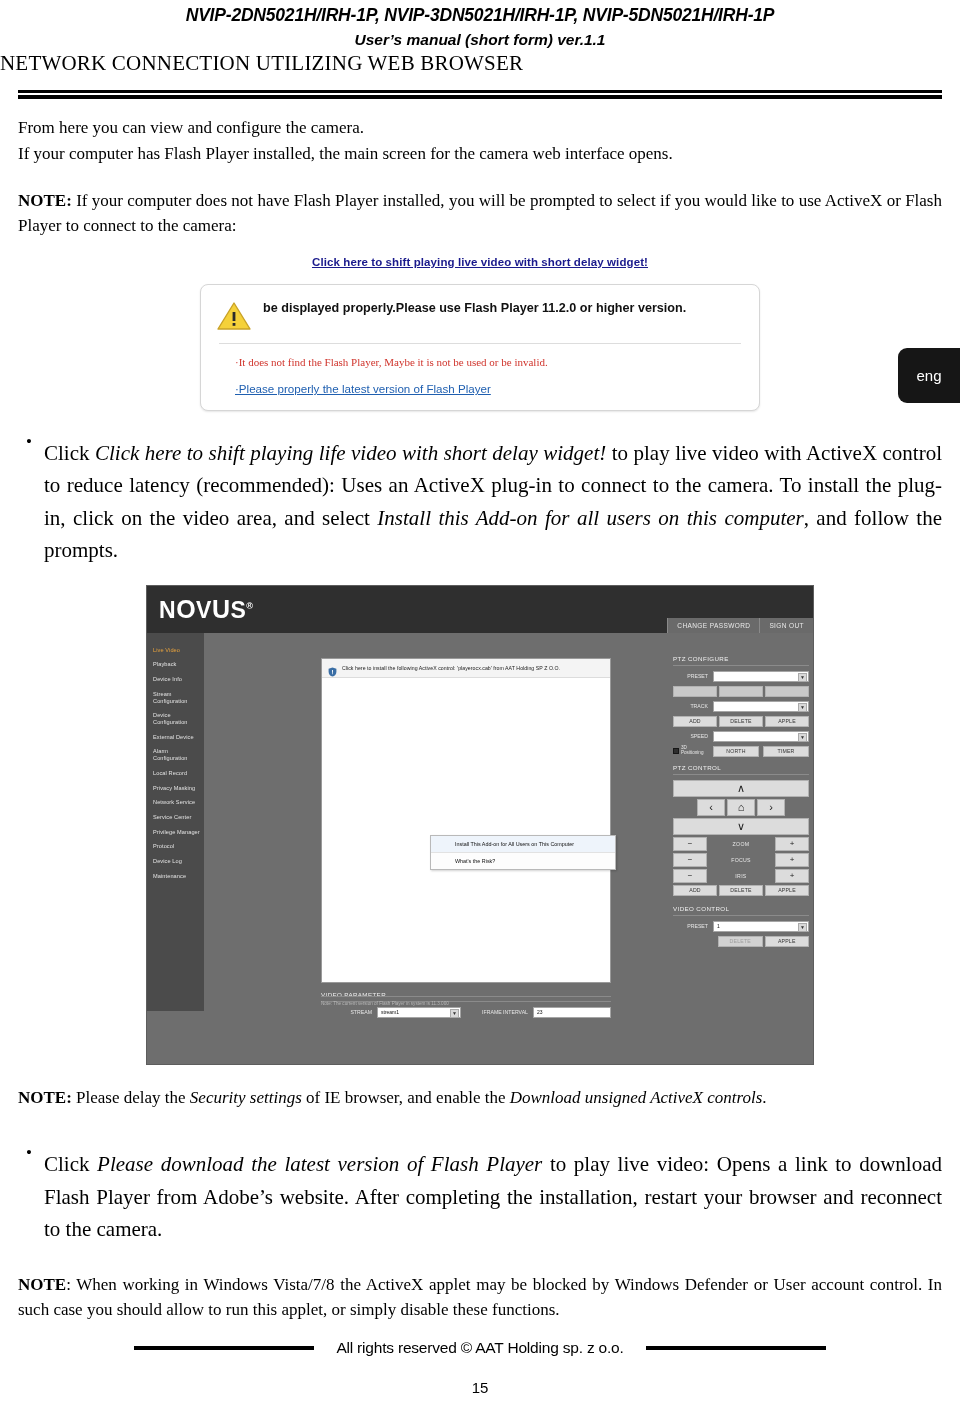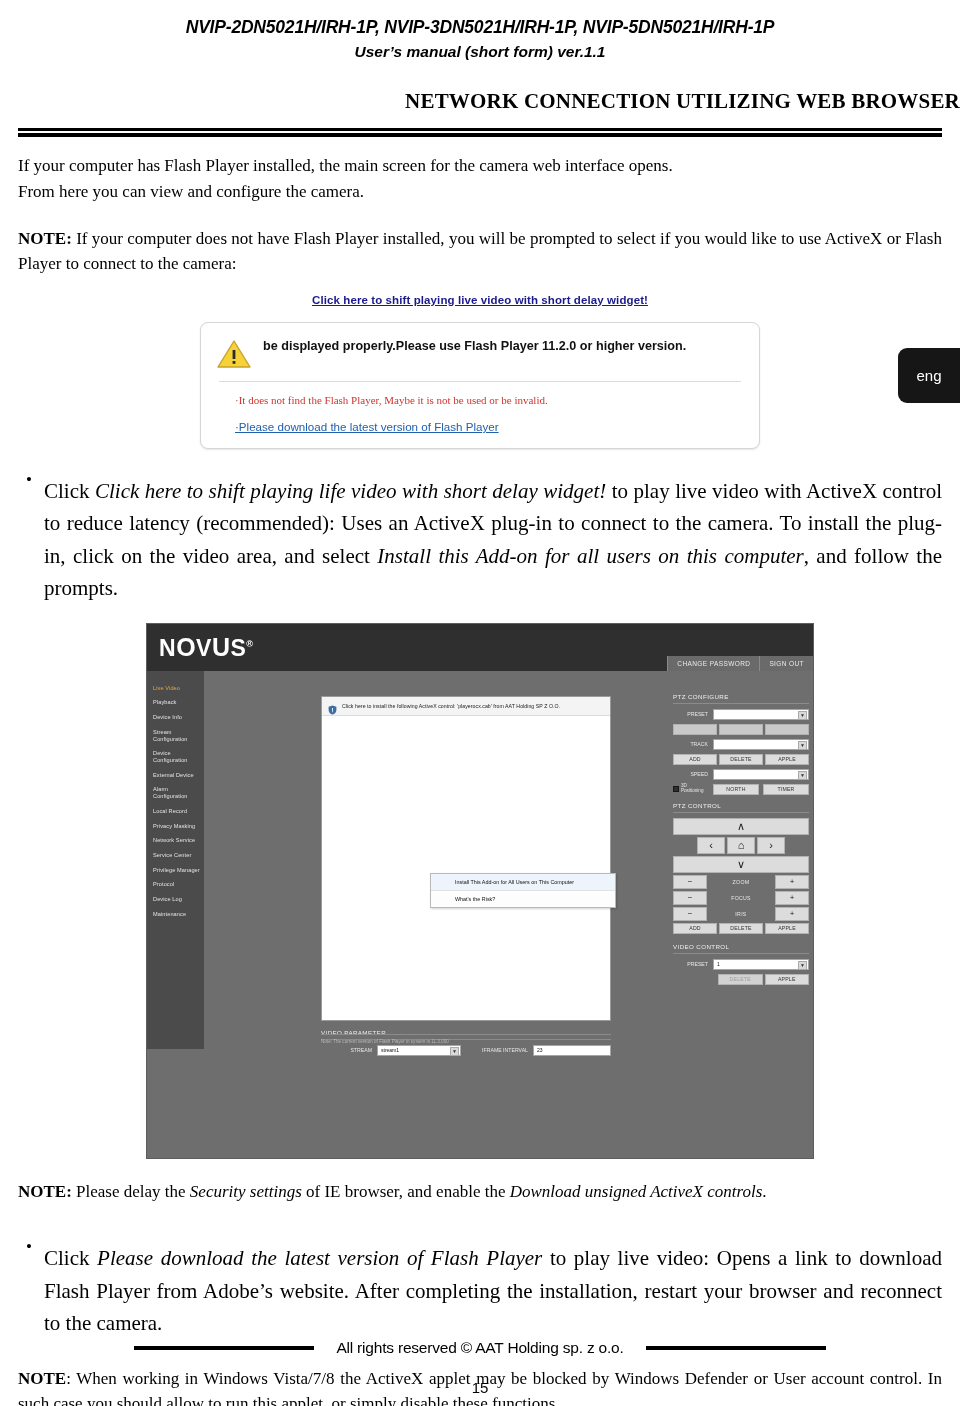--- a/index.html
+++ b/index.html
@@ -4,35 +4,35 @@
 <style>
   * { box-sizing: border-box; }
   html, body { margin:0; padding:0; }
   body {
     width:960px; height:1406px; background:#fff;
     font-family:"Liberation Serif", serif;
     color:#000; position:relative; overflow:hidden;
   }
 
   
-  .doc-head { padding-top:16px; text-align:center; }
+  .doc-head { padding-top:4px; text-align:center; }
   .doc-head .line1 {
     font-family:"Liberation Sans", sans-serif;
     font-style:italic; font-weight:bold; font-size:17.5px;
     letter-spacing:-0.2px; line-height:1.3;
   }
   .doc-head .line2 {
     font-family:"Liberation Sans", sans-serif;
     font-style:italic; font-weight:bold; font-size:15.5px;
     line-height:1.5; margin-top:1px;
   }
   .section-title {
-    text-align:right; font-weight:bold; font-size:21px;
+    text-align:left; font-weight:normal; font-size:21px;
     font-family:"Liberation Serif", serif;
-    margin-top:26px; letter-spacing:0.2px;
+    letter-spacing:0.2px;
   }
   .rule-group { margin:14px 18px 0 18px; }
   .rule-group .r1 { height:3px; background:#000; }
   .rule-group .r2 { height:2px; background:#fff; }
   .rule-group .r3 { height:4px; background:#000; }
 
   
   .content { padding:0 18px; }
   p.body { font-size:17px; line-height:1.55; margin:0; text-align:justify; }
   .t-intro { margin-top:16px; }
@@ -81,21 +81,21 @@
   
   .bullet-row { display:flex; margin-top:18px; }
   .bullet-dot {
     width:26px; flex:0 0 26px; text-align:left; padding-left:8px;
     font-size:17px; line-height:1.55;
   }
   .bullet-body { flex:1; font-size:21px; line-height:1.55; text-align:justify;margin-top:8px; }
 
   
   .ui-shot {
-    width:668px; height:536px; margin:18px auto 0 auto;
+    width:668px; height:480px; margin:18px auto 0 auto;
     background:#6e6e6e; position:relative; overflow:hidden;
     font-family:"Liberation Sans", sans-serif;
     border:1px solid #5d5d5d;
   }
   .ui-topbar { height:47px; background:#2f2f2f; position:relative; }
   .novus-logo {
     position:absolute; left:12px; top:9px; color:#fff;
     font-family:"Liberation Sans", sans-serif; font-weight:bold;
     font-size:23px; letter-spacing:0.5px;
   }
@@ -235,24 +235,24 @@
 </div>
 
 <div class="eng-tab">
   <span>eng</span>
 </div>
 
 <div class="content">
 
   <div class="t-intro">
     <p class="body">
-        <span class="l">If your computer has Flash Player installed, the main screen for the camera web interface opens.</span>
+        <span class="l">From here you can view and configure the camera.</span>
       </p>
     <p class="body">
-        <span class="l">From here you can view and configure the camera.</span>
+        <span class="l">If your computer has Flash Player installed, the main screen for the camera web interface opens.</span>
       </p>
   </div>
 
   <p class="note-para"><b class="nb">NOTE:</b><span> If your computer does not have Flash Player installed, you will be prompted to select if you would like to use ActiveX or Flash Player to connect to the camera:</span></p>
 
   <div class="flash-fig">
     <div class="flash-link-top">Click here to shift playing live video with short delay widget!</div>
     <div class="flash-box">
       <div class="flash-top">
         <span class="warn-tri">
@@ -261,21 +261,21 @@
             <rect x="15.6" y="11" width="2.8" height="9" fill="#2b2b2b"></rect>
             <rect x="15.6" y="22" width="2.8" height="2.8" fill="#2b2b2b"></rect>
           </svg>
         </span>
         <div class="flash-msg">
           <div>be displayed properly.Please use Flash Player 11.2.0 or higher version.</div>
         </div>
       </div>
       <div class="flash-sep"></div>
       <div class="flash-red">·It does not find the Flash Player, Maybe it is not be used or be invalid.</div>
-      <span class="flash-dl">·Please download the latest version of Flash Player</span>
+      <span class="flash-dl">·Please properly the latest version of Flash Player</span>
     </div>
   </div>
 
   <div class="bullet-row">
     <div class="bullet-dot">•</div>
     <div class="bullet-body"><span>Click </span><i class="it">Click here to shift playing life video with short delay widget!</i><span> to play live video with ActiveX control to reduce latency (recommended): Uses an ActiveX plug-in to connect to the camera. To install the plug-in, click on the video area, and select </span><i class="it">Install this Add-on for all users on this computer</i><span>, and follow the prompts.</span></div>
   </div>
 
 </div>
 

